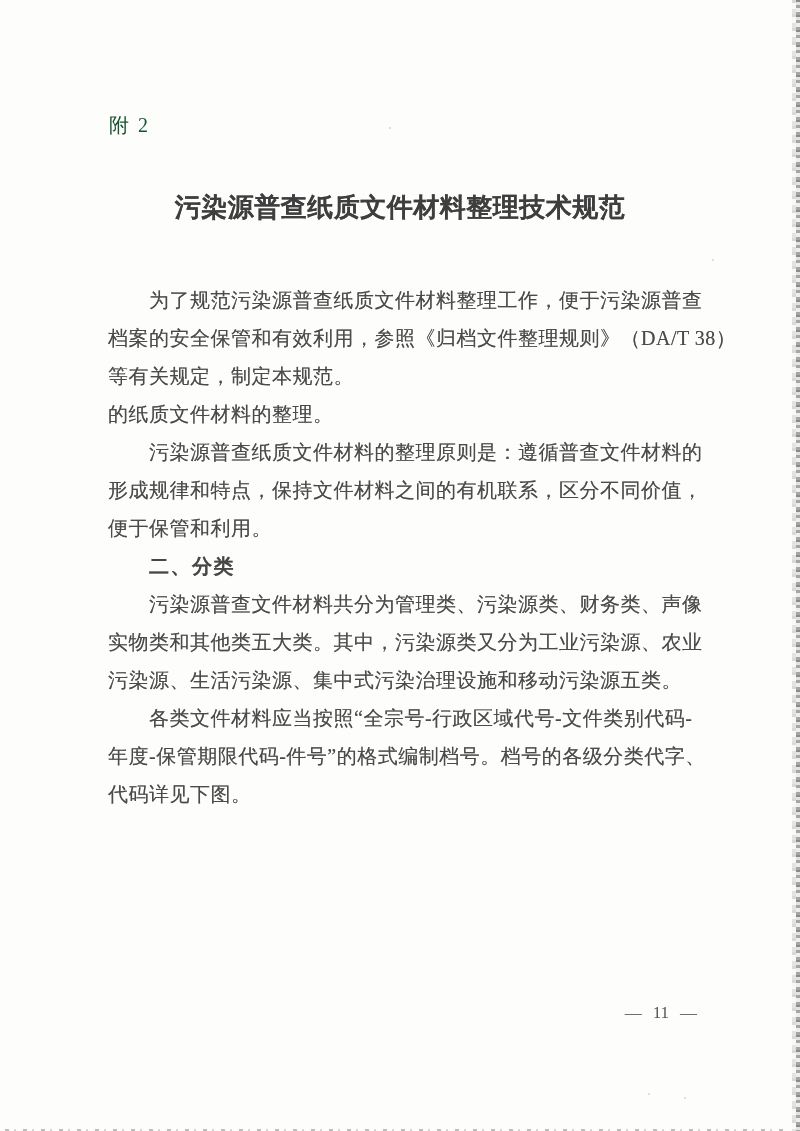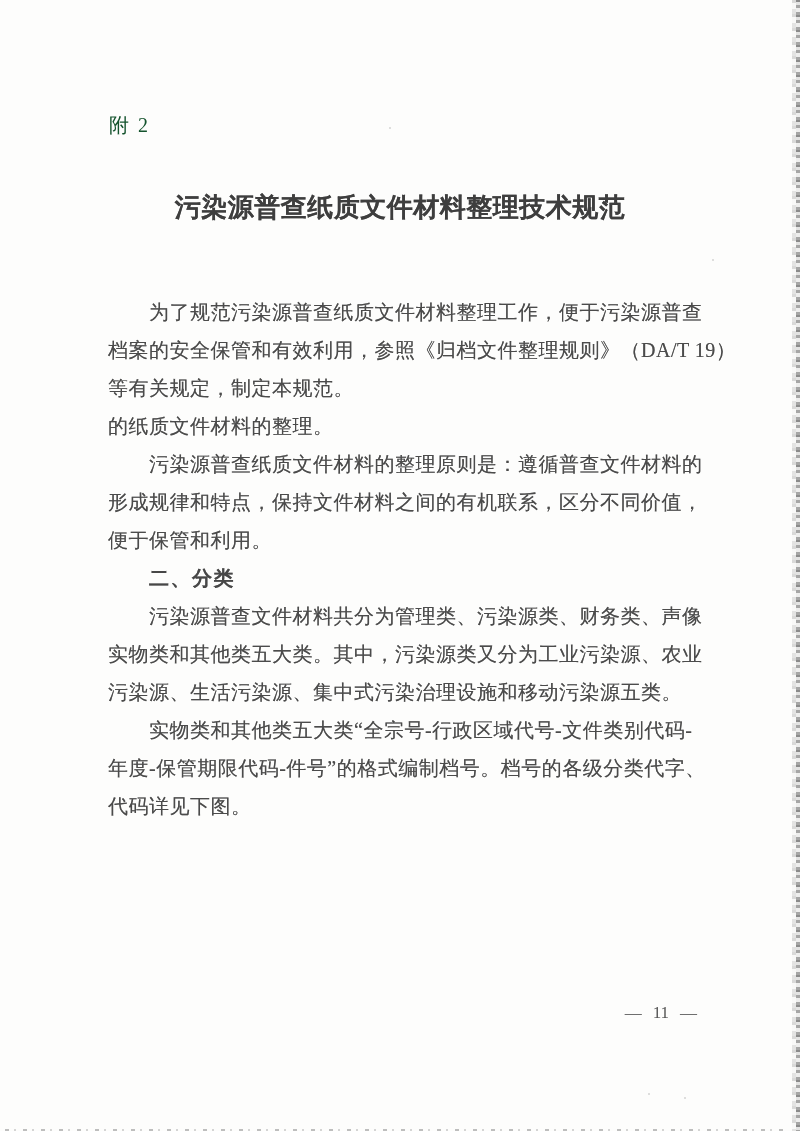--- a/index.html
+++ b/index.html
@@ -19,21 +19,21 @@
   }
 
   .title {
     position:absolute; left:0; top:190px; width:100%;
     text-align:center;
     font-size:26px; font-weight:bold; letter-spacing:0.5px;
     color:#3e3e3e;
     text-shadow:0 0 0.6px rgba(62,62,62,0.8);
   }
 
-  .content { position:absolute; left:108px; top:293px; }
+  .content { position:absolute; left:108px; top:281px; }
 
   .line {
     height:38px; line-height:38px;
     font-size:20px; letter-spacing:0.5px;
     white-space:nowrap;
     color:#4b4b4b;
     text-shadow:0 0 0.4px rgba(75,75,75,0.6);
   }
   .indent { padding-left:41px; }
   .heading-line {
@@ -85,21 +85,21 @@
 <div class="page">
 
   <div class="attachment">附 2</div>
 
   <div class="title">污染源普查纸质文件材料整理技术规范</div>
 
   <div class="content">
 
     <div class="para">
       <div class="line indent">为了规范污染源普查纸质文件材料整理工作，便于污染源普查</div>
-      <div class="line">档案的安全保管和有效利用，参照《归档文件整理规则》（DA/T 19）</div>
+      <div class="line">档案的安全保管和有效利用，参照《归档文件整理规则》（DA/T 38）</div>
       <div class="line">等有关规定，制定本规范。</div>
     </div>
 
     <div class="para">
       <div class="line">的纸质文件材料的整理。</div>
     </div>
 
 
     <div class="para">
       <div class="line indent">污染源普查纸质文件材料的整理原则是：遵循普查文件材料的</div>
@@ -111,21 +111,21 @@
       <div class="line indent heading-line">二、分类</div>
     </div>
 
     <div class="para">
       <div class="line indent">污染源普查文件材料共分为管理类、污染源类、财务类、声像</div>
       <div class="line">实物类和其他类五大类。其中，污染源类又分为工业污染源、农业</div>
       <div class="line">污染源、生活污染源、集中式污染治理设施和移动污染源五类。</div>
     </div>
 
     <div class="para">
-      <div class="line indent">实物类和其他类五大类“全宗号-行政区域代号-文件类别代码-</div>
+      <div class="line indent">各类文件材料应当按照“全宗号-行政区域代号-文件类别代码-</div>
       <div class="line">年度-保管期限代码-件号”的格式编制档号。档号的各级分类代字、</div>
       <div class="line">代码详见下图。</div>
     </div>
 
   </div>
 
   <div class="footer">
     <span class="dash">—</span>
     <span>11</span>
     <span class="dash">—</span>

